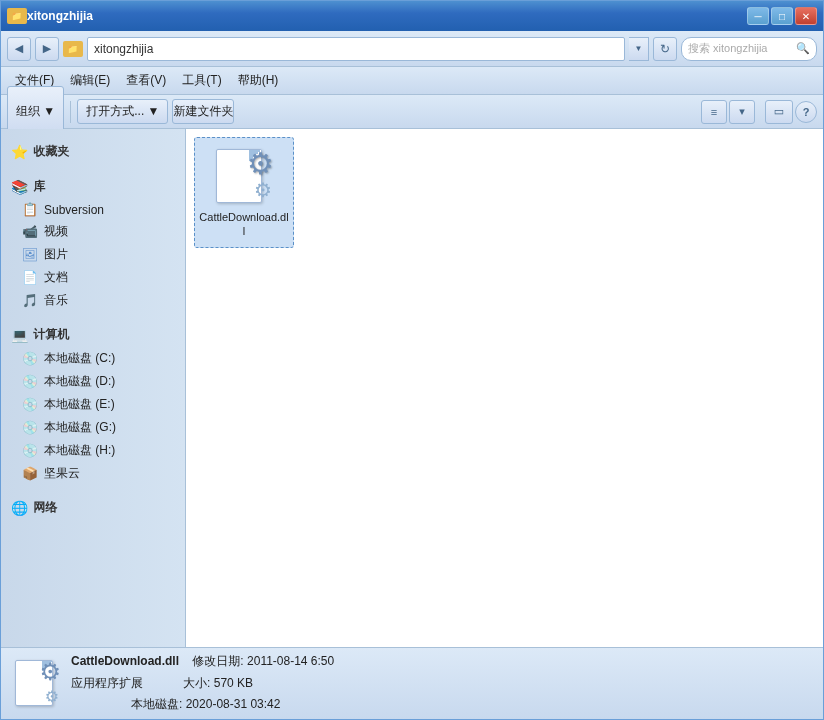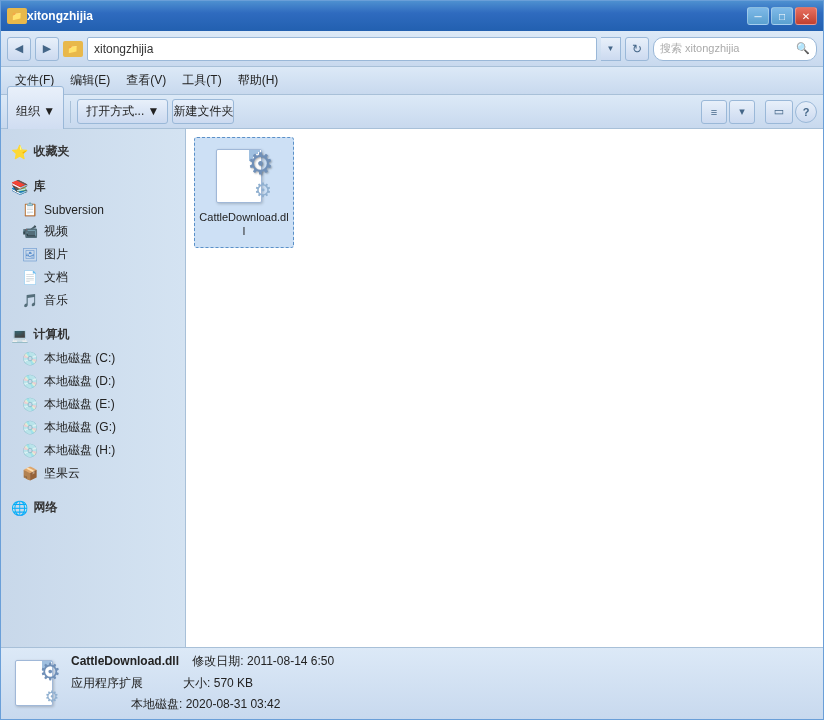--- a/index.html
+++ b/index.html
@@ -124,21 +124,21 @@
       border: 1px solid #9ab8d8;
       border-radius: 3px;
       display: flex;
       align-items: center;
       justify-content: center;
       cursor: pointer;
       font-size: 12px;
       color: #446688;
     }
     .search-box {
-      width: 164px;
+      width: 136px;
       height: 24px;
       background: white;
       border: 1px solid #9ab8d8;
       border-radius: 10px;
       display: flex;
       align-items: center;
       padding: 0 6px;
       font-size: 11px;
       color: #aaa;
     }

